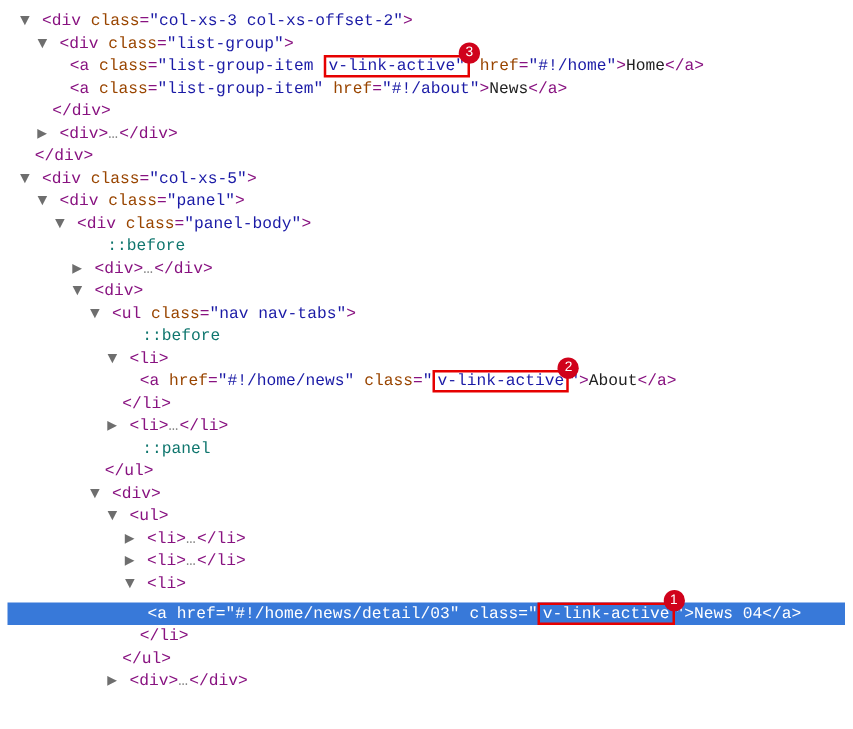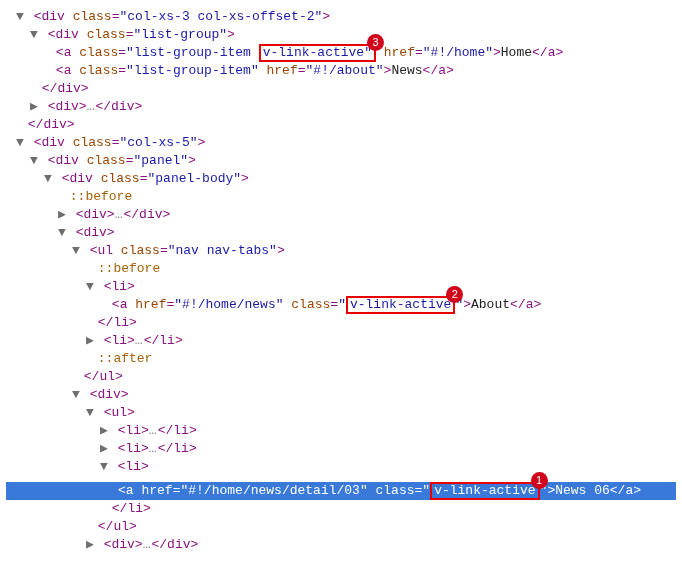--- a/index.html
+++ b/index.html
@@ -21,21 +21,21 @@
     color: #6e6e6e;
     text-align: center;
     cursor: default;
     user-select: none;
   }
   .p { color: #881280; }
   .an { color: #994500; }
   .av { color: #1a1aa6; }
   .txt { color: #222; }
   .ell { color: #888; letter-spacing: 1px; }
-  .pseudo { color: #a16207; }
+  .pseudo { color: #0f766e; margin-left: 16px; }
   .sel {
     background: #3879d9;
     color: #fff;
     display: inline-block;
     padding: 0 2px;
   }
   .sel .p, .sel .an, .sel .av, .sel .txt { color: #fff; }
   .hl {
     border: 2px solid #e60000;
     padding: 0 2px;
@@ -177,21 +177,21 @@
 </div>
 
 <div class="ln">
   <span class="ind" style="width:70px"></span>
   <span class="tri">▶</span>
   <span class="p">&lt;</span><span class="p">li</span><span class="p">&gt;</span><span class="ell">…</span><span class="p">&lt;/</span><span class="p">li</span><span class="p">&gt;</span>
 </div>
 
 <div class="ln">
   <span class="ind" style="width:84px"></span>
-  <span class="pseudo">::after</span>
+  <span class="pseudo">::panel</span>
 </div>
 
 <div class="ln">
   <span class="ind" style="width:70px"></span>
   <span class="p">&lt;/</span><span class="p">ul</span><span class="p">&gt;</span>
 </div>
 
 <div class="ln">
   <span class="ind" style="width:56px"></span>
   <span class="tri">▼</span>
@@ -218,21 +218,21 @@
 <div class="ln">
   <span class="ind" style="width:84px"></span>
   <span class="tri">▼</span>
   <span class="p">&lt;</span><span class="p">li</span><span class="p">&gt;</span>
 </div>
 
 <div class="ln" style="margin-top:6px">
   <span class="sel" style="display:block; padding-left:112px;">
     <span class="p">&lt;</span><span class="p">a</span>
     <span class="an">href</span><span class="p">=</span><span class="av">"#!/home/news/detail/03"</span>
-    <span class="an">class</span><span class="p">=</span><span class="av">"</span><span class="hl-outer"><span class="badge">1</span><span class="hl"><span class="txt">v-link-active</span></span></span><span class="av">"</span><span class="p">&gt;</span><span class="txt">News 06</span><span class="p">&lt;/</span><span class="p">a</span><span class="p">&gt;</span>
+    <span class="an">class</span><span class="p">=</span><span class="av">"</span><span class="hl-outer"><span class="badge">1</span><span class="hl"><span class="txt">v-link-active</span></span></span><span class="av">"</span><span class="p">&gt;</span><span class="txt">News 04</span><span class="p">&lt;/</span><span class="p">a</span><span class="p">&gt;</span>
   </span>
 </div>
 
 <div class="ln">
   <span class="ind" style="width:98px"></span>
   <span class="p">&lt;/</span><span class="p">li</span><span class="p">&gt;</span>
 </div>
 
 <div class="ln">
   <span class="ind" style="width:84px"></span>

